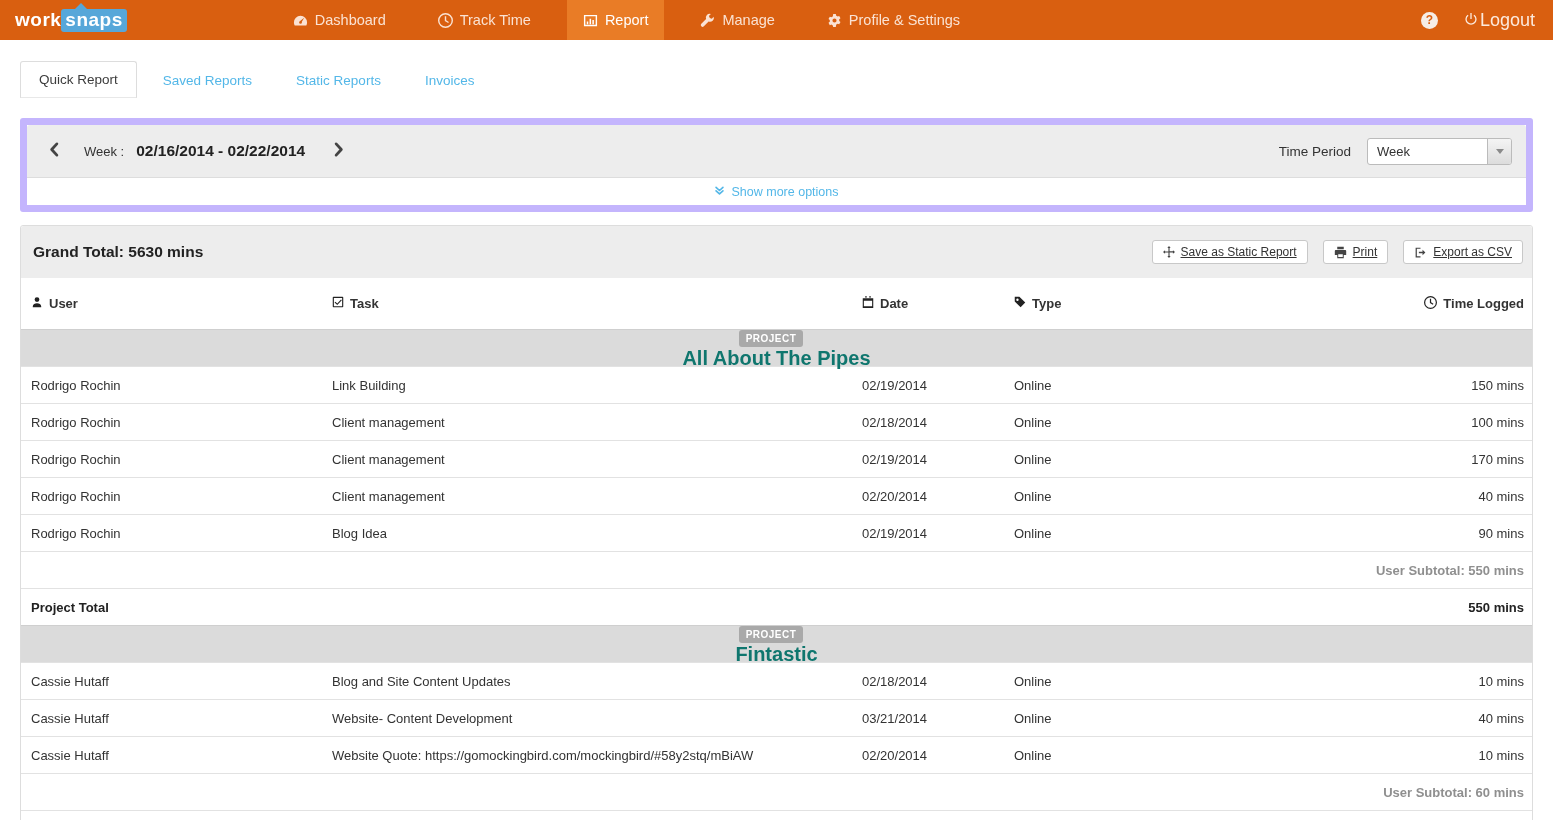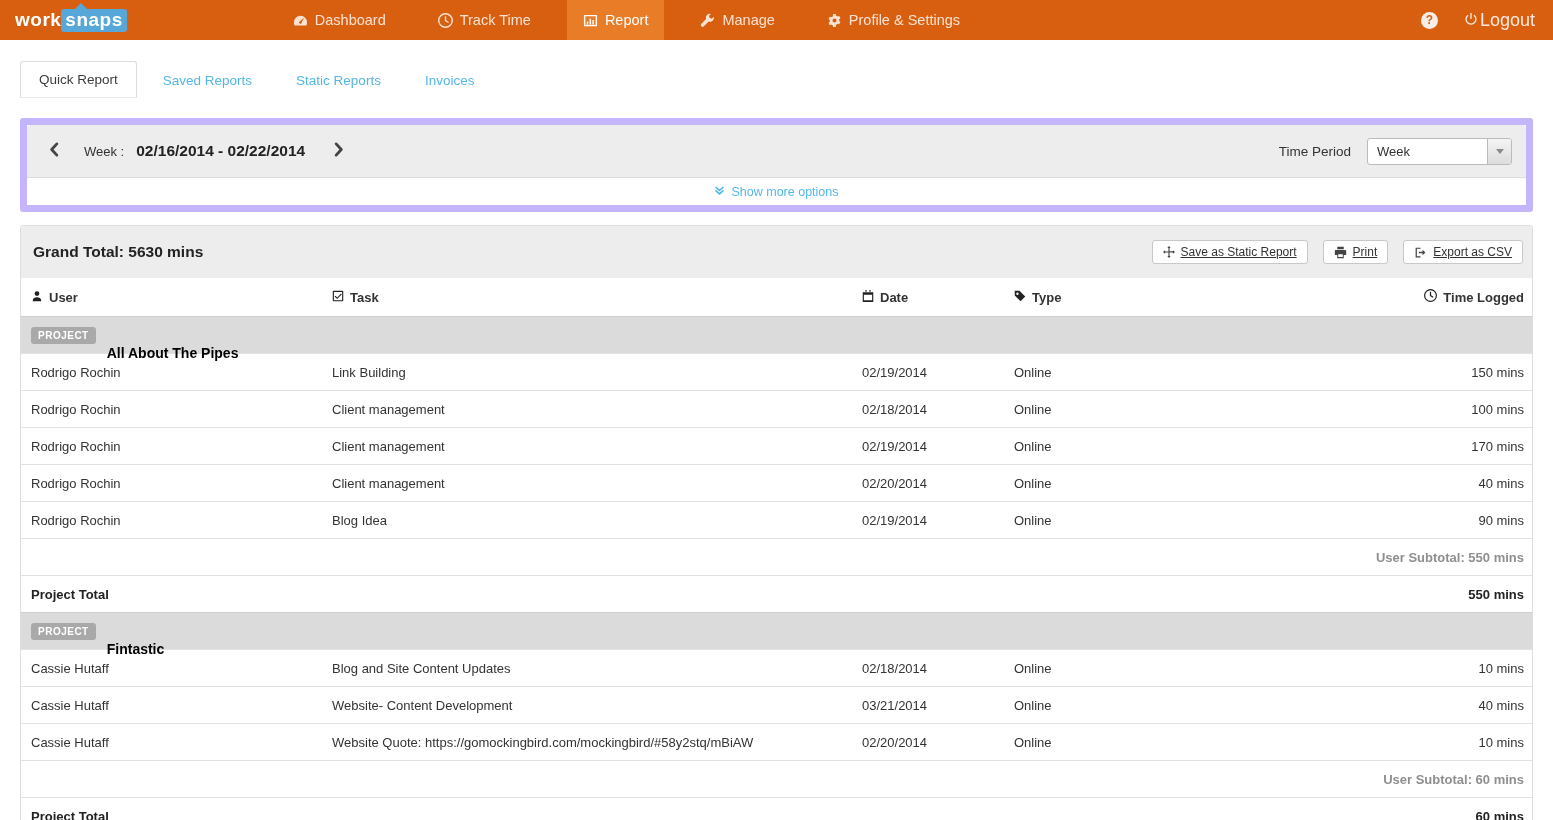--- a/index.html
+++ b/index.html
@@ -54,31 +54,31 @@
   .report-header { background:#ededed; height:52px; display:flex; align-items:center;
     padding:0 9px 0 12px; border-radius:3px 3px 0 0; }
   .grand-total { font-size:15.5px; font-weight:bold; color:#222; }
   .rh-buttons { margin-left:auto; display:flex; gap:15px; }
   .btn { display:flex; align-items:center; gap:6px; background:#fff; border:1px solid #c8c8c8;
     border-radius:3px; padding:4px 10px; font-size:12px; color:#333; cursor:pointer;
     font-family:inherit;text-decoration:underline; }
   .btn svg { display:block; }
 
   .grid { display:grid; grid-template-columns:301px 530px 152px 310px 1fr; padding:0 8px 0 10px; align-items:center; }
-  .thead { height:38px; font-weight:bold; font-size:13px; }
+  .thead { height:51px; font-weight:bold; font-size:13px; }
   .th { display:flex; align-items:center; gap:6px; }
   .th.right { justify-content:flex-end; }
   .tr { height:37px; border-top:1px solid #e2e2e2; font-size:13px; }
   .td.right, .th.right { text-align:right; }
   .cell-time { text-align:right; }
 
-  .project-header { height:37px; background:#dbdbdb; display:flex; align-items:center; padding:0 10px; border-top:1px solid #cfcfcf; }
+  .project-header { height:37px; background:#dbdbdb; display:flex; align-items:center; padding:0 10px; border-top:1px solid #cfcfcf;flex-direction:column; }
   .project-badge { background:#a9a9a9; color:#fff; font-size:10px; font-weight:bold; letter-spacing:.5px;
     border-radius:3px; padding:3px 7px; margin-right:11px; }
-  .project-name { font-weight:bold; font-size:14px; color:#000000;margin-top:36px; }
+  .project-name { font-weight:bold; font-size:20px; color:#0f766e; }
 
   .subtotal-row { height:37px; border-top:1px solid #e2e2e2; display:flex; align-items:center;
     justify-content:flex-end; padding-right:8px; }
   .subtotal-text { color:#8f8f8f; font-weight:bold; font-size:13px; }
   .total-row { height:37px; border-top:1px solid #e2e2e2; display:flex; align-items:center;
     justify-content:space-between; padding:0 8px 0 10px; }
   .total-label, .total-value { font-weight:bold; font-size:13px; color:#222; }
 </style>
 </head>
 <body>

